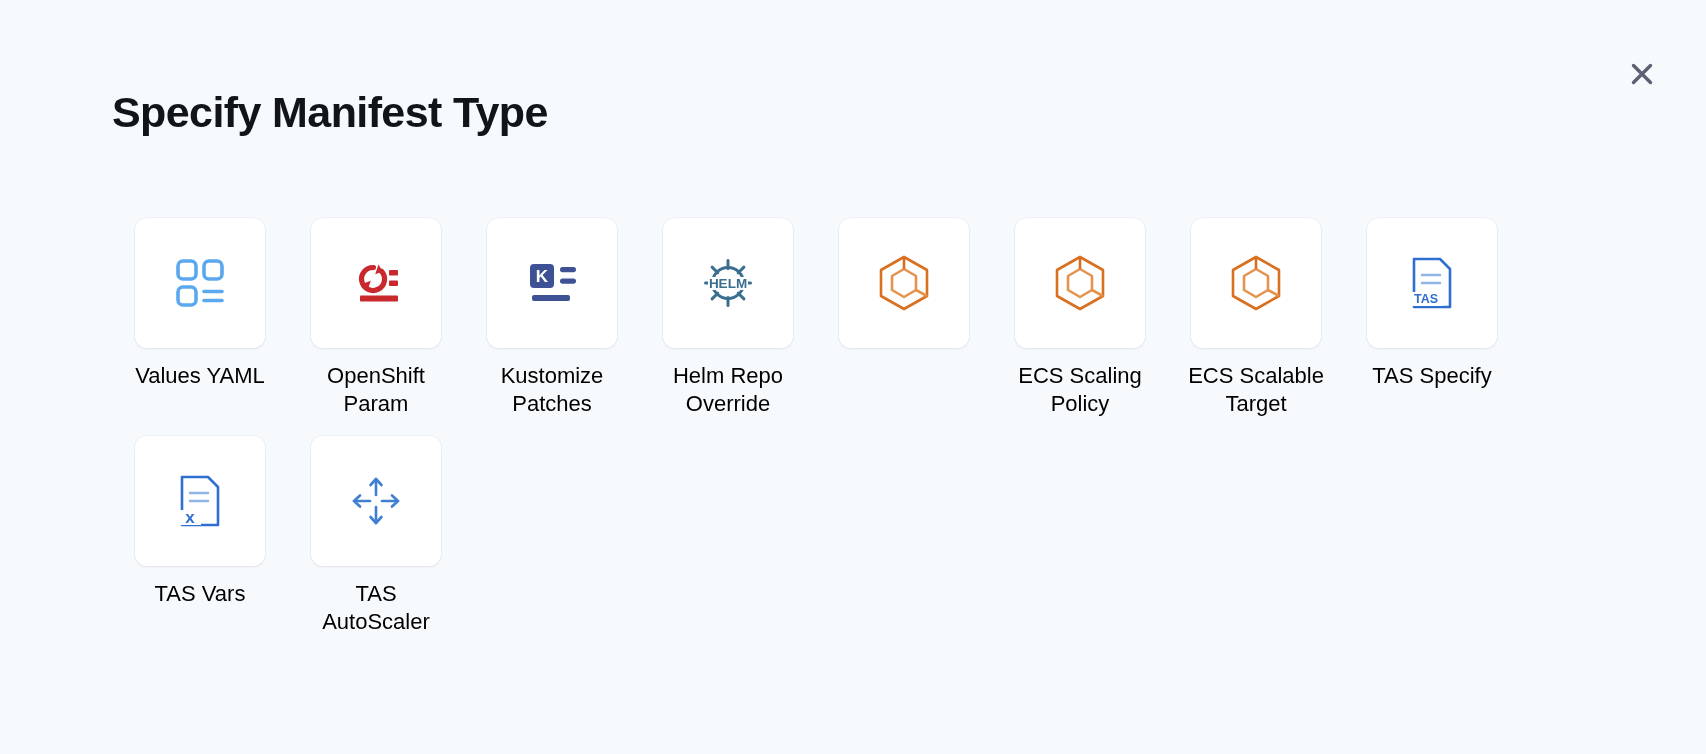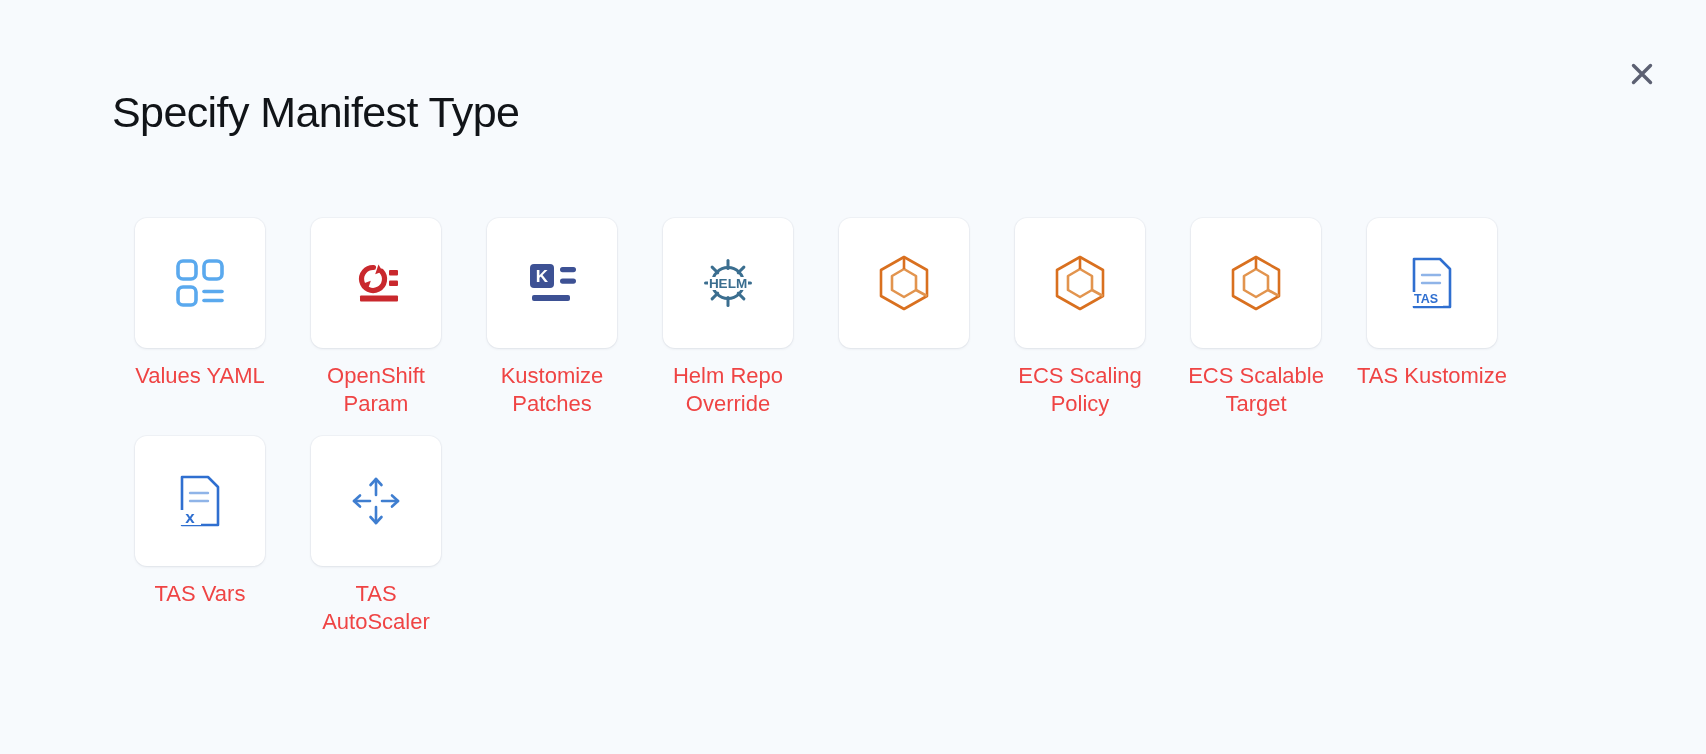--- a/index.html
+++ b/index.html
@@ -38,21 +38,21 @@
     border: none;
   }
   #close-btn svg { display: block; }
 
   
   #dialog-title {
     position: absolute;
     left: 112px;
     top: 88px;
     font-size: 43px;
-    font-weight: normal;
+    font-weight: bold;
     color: #111418;
     letter-spacing: -0.6px;
     line-height: 1.15;
   }
 
   
   #type-grid {
     position: absolute;
     left: 112px;
     top: 218px;
@@ -83,21 +83,21 @@
   }
 
   .type-tile svg { display: block; }
 
   .type-label {
     margin-top: 14px;
     width: 152px;
     text-align: center;
     font-size: 22px;
     line-height: 1.28;
-    color: #ef4444;
+    color: #000000;
     font-weight: 400;
   }
 
   .icon-wrap {
     width: 64px;
     height: 64px;
     display: flex;
     align-items: center;
     justify-content: center;
   }
@@ -235,21 +235,21 @@
         <span class="icon-wrap">
           <svg width="46" height="54" viewBox="0 0 46 54" fill="none">
             <path d="M5 3 H31 L41 13 V51 H5 Z" stroke="#2f6fd0" stroke-width="2.6" stroke-linejoin="round"></path>
             <path d="M13 19 H31" stroke="#8fb4e8" stroke-width="2.4" stroke-linecap="round"></path>
             <path d="M13 27 H31" stroke="#8fb4e8" stroke-width="2.4" stroke-linecap="round"></path>
             <rect x="2" y="36" width="32" height="14" fill="#ffffff"></rect>
             <text x="17" y="47" font-family="Liberation Sans, sans-serif" font-size="12.5" font-weight="bold" fill="#2f6fd0" text-anchor="middle">TAS</text>
           </svg>
         </span>
       </div>
-      <div class="type-label">TAS Kustomize</div>
+      <div class="type-label">TAS Specify</div>
     </div>
 
     <div class="type-option">
       <div class="type-tile">
         <span class="icon-wrap">
           <svg width="46" height="54" viewBox="0 0 46 54" fill="none">
             <path d="M5 3 H31 L41 13 V51 H5 Z" stroke="#2f6fd0" stroke-width="2.6" stroke-linejoin="round"></path>
             <path d="M13 19 H31" stroke="#8fb4e8" stroke-width="2.4" stroke-linecap="round"></path>
             <path d="M13 27 H31" stroke="#8fb4e8" stroke-width="2.4" stroke-linecap="round"></path>
             <rect x="2" y="36" width="22" height="15" fill="#ffffff"></rect>

